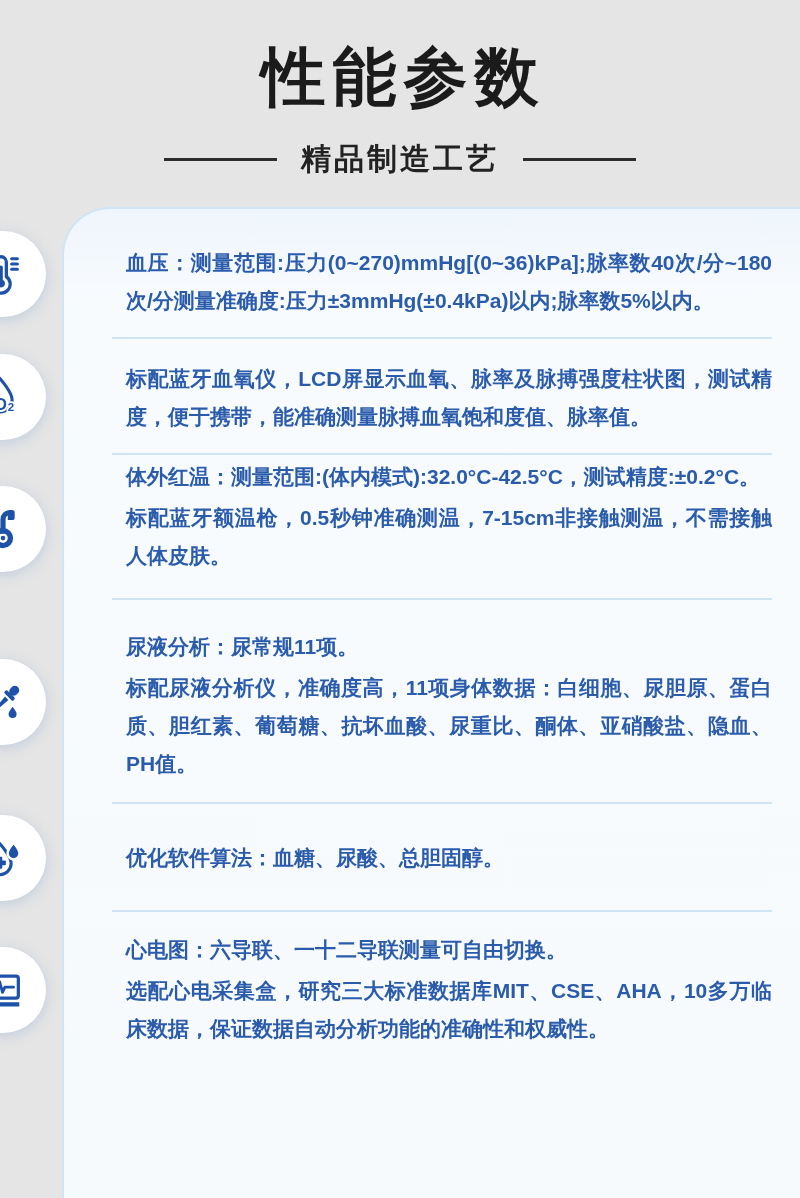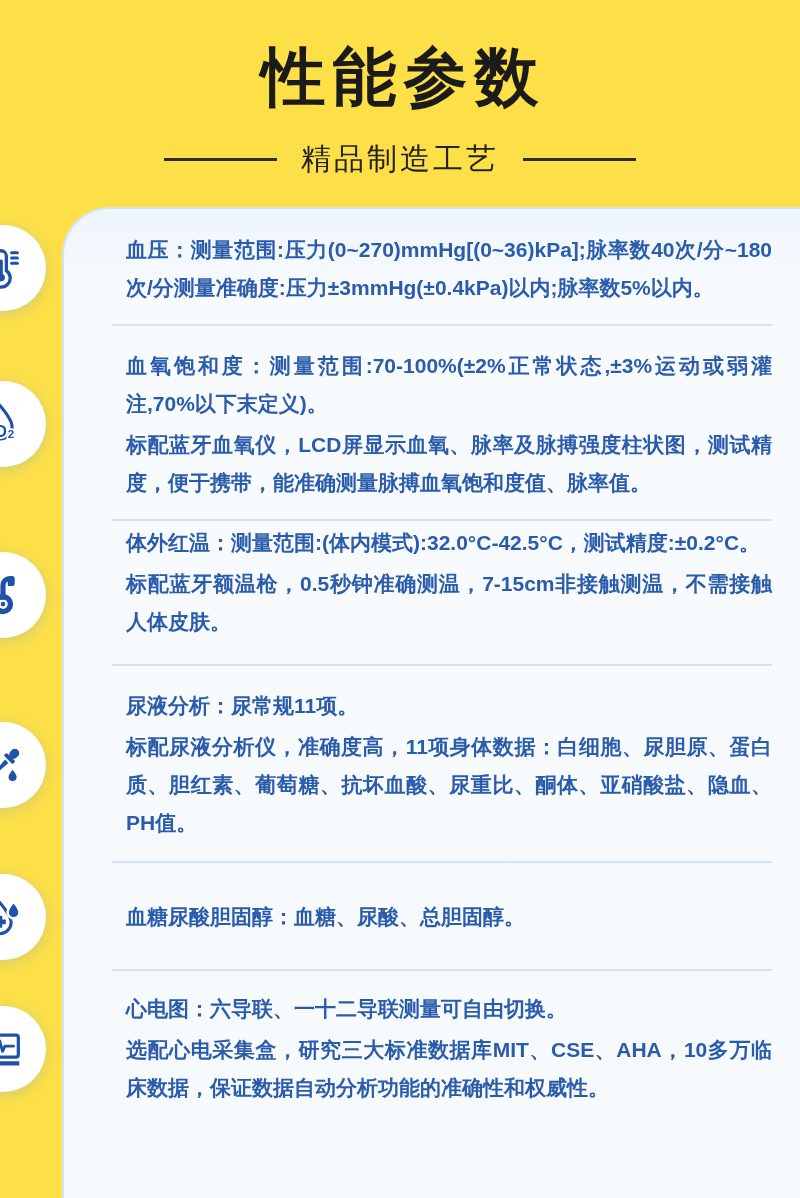--- a/index.html
+++ b/index.html
@@ -1,40 +1,40 @@
 <!DOCTYPE html>
 <html><head>
 <meta charset="utf-8">
 <style>
   * { margin:0; padding:0; box-sizing:border-box; }
   html,body { width:800px; height:1198px; background:#ffffff; overflow:hidden;
               font-family:"Liberation Sans", sans-serif; }
-  .page { position:relative; width:800px; height:1198px; background:#fde047; }
+  .page { position:relative; width:800px; height:1198px; background:#e5e5e5; }
 
   
   .header { position:absolute; top:0; left:0; width:100%; text-align:center; }
   .title { margin-top:34px; font-size:64px; font-weight:800; color:#1b1b1b;
            letter-spacing:7px; padding-left:7px; }
   .subtitle-row { margin-top:18px; display:flex; align-items:center; justify-content:center; gap:24px; }
-  .subtitle { font-size:30px; font-weight:400; color:#222; letter-spacing:3px; }
+  .subtitle { font-size:30px; font-weight:700; color:#222; letter-spacing:3px; }
   .rule { width:113px; height:3px; background:#2c2c2c; }
 
   
   .card { position:absolute; top:207px; left:62px; width:738px; height:1000px;
           background:linear-gradient(180deg,#eef5fc 0%, #f8fbfe 90px, #f7fafd 100%);
           border:2px solid #cfe4f5; border-right:none; border-bottom:none;
           border-radius:48px 0 0 0; }
 
   .section { position:relative; padding-right:28px; padding-left:62px; }
   .section .divider { position:absolute; left:48px; right:28px; bottom:0;
                       height:2px; background:#cfe4f5; }
-  .s1 { padding-top:19px; padding-bottom:16px; }
+  .s1 { padding-top:32px; padding-bottom:16px; }
   .s2 { padding-top:18px; padding-bottom:16px; }
   .s3 { padding-bottom:22px; }
-  .s4 { padding-top:18px; padding-bottom:18px; }
+  .s4 { padding-top:25px; padding-bottom:18px; }
   .s5 { padding-top:32px; padding-bottom:32px; }
   .s6 { padding-top:16px; padding-bottom:16px; }
 
   .section p { font-size:21px; line-height:38px; color:#2b5cac; font-weight:600;
                margin:3px 0; text-align:justify; }
   .section p:empty { display:none; }
 
   
   .icon-circle { position:absolute; left:-104px; top:50%; transform:translateY(-50%);
                  width:86px; height:86px; border-radius:50%; background:#ffffff;
@@ -78,21 +78,20 @@
     <div class="section s2">
       <div class="icon-circle">
         <span>
           <svg width="46" height="46" viewBox="0 0 48 48" fill="none">
             <path d="M21 5 C21 5 8.5 19 8.5 27 a12.5 12.5 0 0 0 25 0 C33.5 19 21 5 21 5 Z" stroke="#1d52a8" stroke-width="3.2"></path>
             <text x="15" y="38" font-family="Liberation Sans, sans-serif" font-size="17" font-weight="bold" fill="#1d52a8" stroke="#ffffff" stroke-width="4" paint-order="stroke">O</text>
             <text x="29" y="39" font-family="Liberation Sans, sans-serif" font-size="12" font-weight="bold" fill="#1d52a8" stroke="#ffffff" stroke-width="3.4" paint-order="stroke">2</text>
           </svg>
         </span>
       </div>
-      <p>血氧饱和度：测量范围:70-100%(±2%正常状态,±3%运动或弱灌注,70%以下末定义)。</p>
       <p>标配蓝牙血氧仪，LCD屏显示血氧、脉率及脉搏强度柱状图，测试精度，便于携带，能准确测量脉搏血氧饱和度值、脉率值。</p>
       <div class="divider"></div>
     </div>
 
     <div class="section s3">
       <div class="icon-circle">
         <span>
           <svg width="46" height="46" viewBox="0 0 48 48" fill="none">
             <path d="M24 29 V14 a7 7 0 0 1 7 -7 h2.5 v5 h-4.5" stroke="#1d52a8" stroke-width="5.4" stroke-linejoin="round"></path>
             <circle cx="24" cy="33.5" r="7.8" stroke="#1d52a8" stroke-width="5.6"></circle>
@@ -127,21 +126,21 @@
       <div class="icon-circle">
         <span>
           <svg width="46" height="46" viewBox="0 0 48 48" fill="none">
             <path d="M20.5 9 C20.5 9 8.5 22 8.5 29.5 a12 12 0 0 0 24 0 C32.5 22 20.5 9 20.5 9 Z" stroke="#1d52a8" stroke-width="3.2"></path>
             <rect x="14.5" y="26.5" width="12.5" height="5" rx="1" fill="#1d52a8"></rect>
             <rect x="18.25" y="22.75" width="5" height="12.5" rx="1" fill="#1d52a8"></rect>
             <path d="M35 8 c0 0 -6.2 7.2 -6.2 11.2 a6.2 6.2 0 0 0 12.4 0 C41.2 15.2 35 8 35 8 Z" fill="#1d52a8" stroke="#ffffff" stroke-width="2.6"></path>
           </svg>
         </span>
       </div>
-      <p>血糖尿酸胆固醇：血糖、尿酸、总胆固醇。</p>
+      <p>优化软件算法：血糖、尿酸、总胆固醇。</p>
 
       <div class="divider"></div>
     </div>
 
     <div class="section s6">
       <div class="icon-circle">
         <span>
           <svg width="46" height="46" viewBox="0 0 48 48" fill="none">
             <rect x="8" y="9.5" width="32" height="23" rx="2.5" stroke="#1d52a8" stroke-width="3.4"></rect>
             <polyline points="13,21 18,21 20.5,15.5 23.5,26.5 26,21 35,21" stroke="#1d52a8" stroke-width="3" stroke-linecap="round" stroke-linejoin="round"></polyline>

